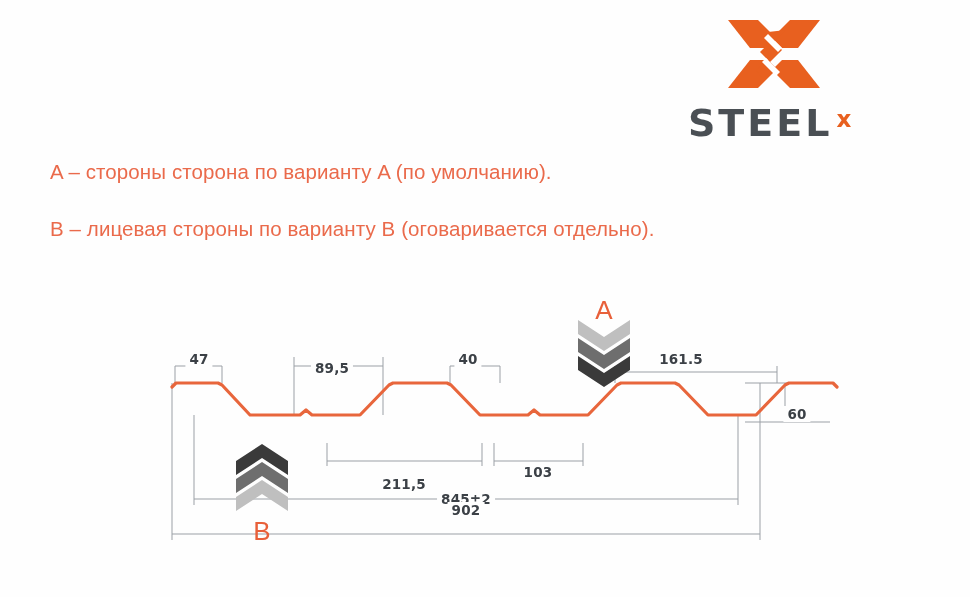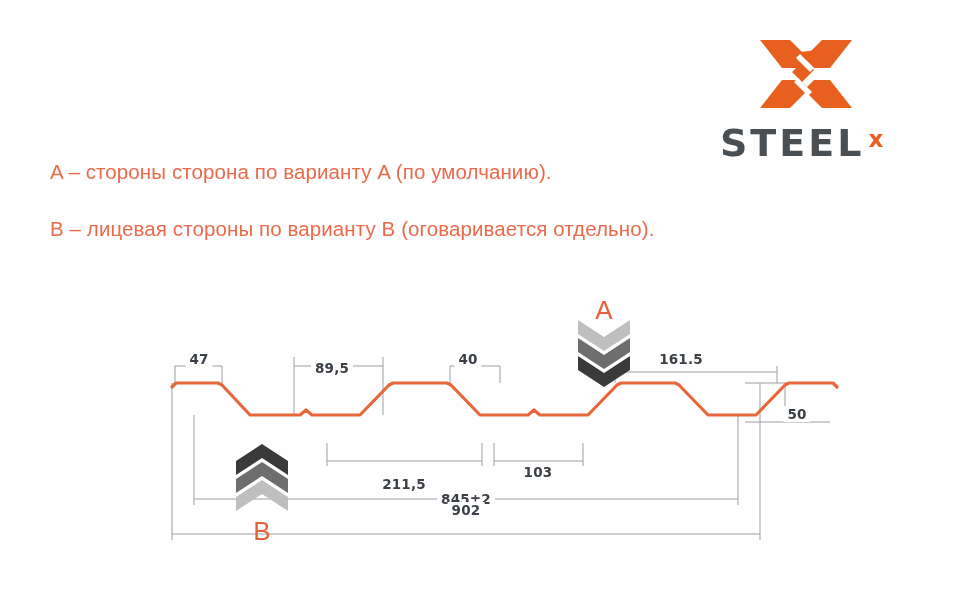--- a/index.html
+++ b/index.html
@@ -13,24 +13,23 @@
     position: relative;
     overflow: hidden;
     font-family: "Liberation Sans", sans-serif;
     background: #fefefe;
   }
 
   
   #logo-block {
     position: absolute;
     left: 688px;
-    top: 34px;
+    top: 14px;
     width: 200px;
     height: 125px;
-    margin-left: 32px;
   }
   #logo-mark {
     position: absolute;
     left: 36px;
     top: 0px;
     width: 100px;
     height: 80px;
   }
   #logo-wordmark {
     position: absolute;
@@ -218,16 +217,16 @@
 </svg>
 
 <div class="dim-label" style="left:199px; top:359px;">47</div>
 <div class="dim-label" style="left:326px; top:368px;margin-left:6px;">89,5</div>
 <div class="dim-label" style="left:468px; top:359px;">40</div>
 <div class="dim-label" style="left:681px; top:359px;">161.5</div>
 <div class="dim-label" style="left:404px; top:472px;margin-top:12px;">211,5</div>
 <div class="dim-label" style="left:538px; top:472px;">103</div>
 <div class="dim-label" style="left:466px; top:499px;">845±2</div>
 <div class="dim-label" style="left:466px; top:510px;">902</div>
-<div class="dim-label" style="left:797px; top:414px;">50</div>
+<div class="dim-label" style="left:797px; top:414px;">60</div>
 
 <div class="marker-letter" style="left:604px; top:310px;">A</div>
 <div class="marker-letter" style="left:262px; top:531px;">B</div>
 
 </body></html>

